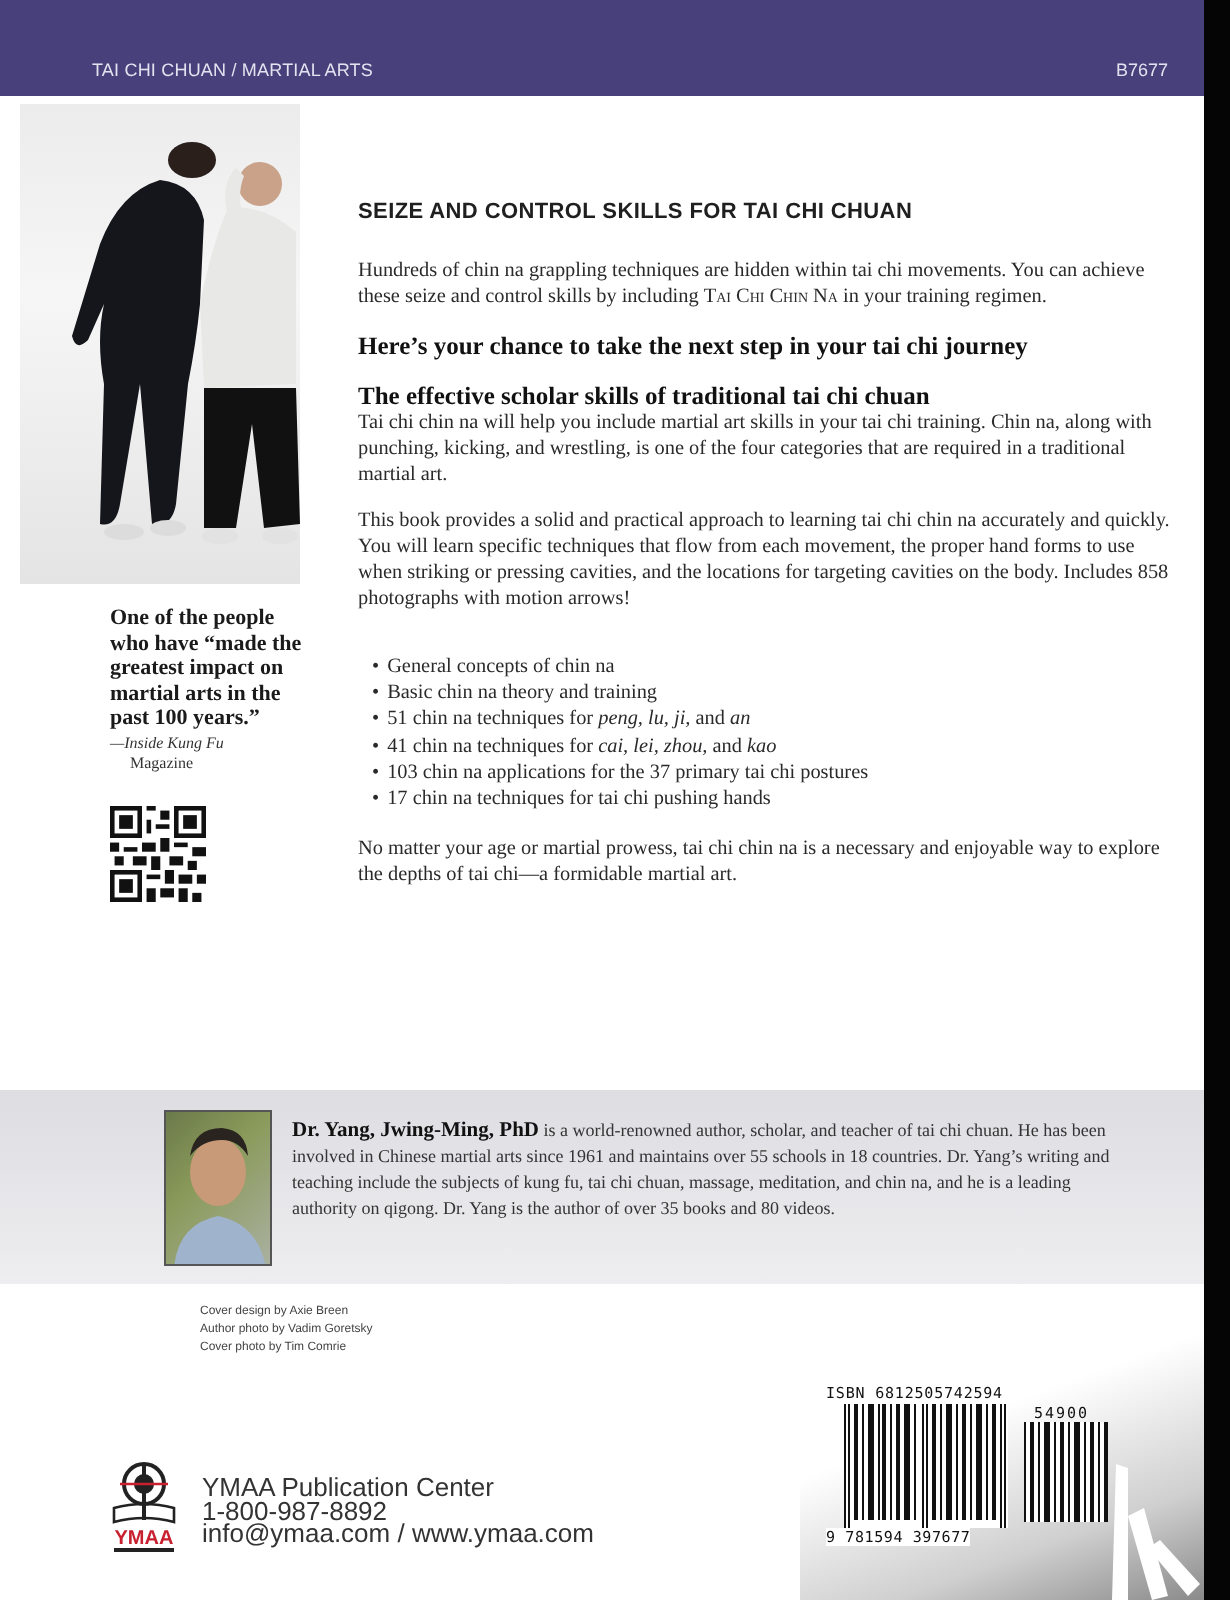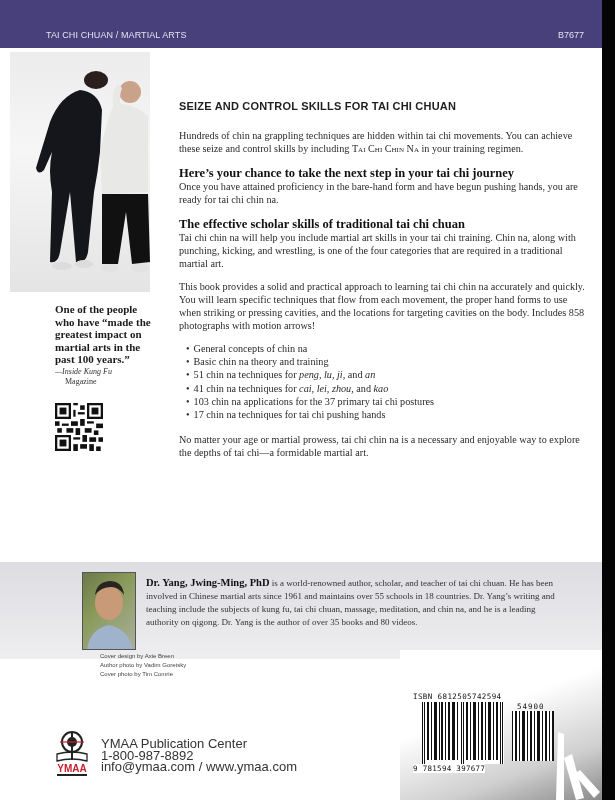--- a/index.html
+++ b/index.html
@@ -19,21 +19,21 @@
   .qr{margin-top:16px;width:48px;height:48px}
   .qrtext{font-size:9px;line-height:11.5px;color:#333;margin-top:12px}
   .main{position:absolute;left:179px;top:100px;width:410px}
   .h1{font-family:"Liberation Sans","DejaVu Sans",sans-serif;font-weight:bold;font-size:11px;color:#1f1f1f;letter-spacing:.2px}
   .p{font-size:10.2px;line-height:13px;color:#2a2a2a}
   .h2{font-weight:bold;font-size:12.5px;line-height:14px;color:#111}
   .sc{font-variant:small-caps}
   ul.bul{list-style:none;margin-left:7px}
   ul.bul li{font-size:10.2px;line-height:13.2px;color:#2a2a2a}
   ul.bul li:before{content:"\2022";margin-right:4px}
-  .authorband{position:absolute;left:0;top:562px;width:602px;height:97px;background:linear-gradient(180deg,#dddde2 0%,#eeeef0 100%)}
+  .authorband{position:absolute;left:0;top:545px;width:602px;height:97px;background:linear-gradient(180deg,#dddde2 0%,#eeeef0 100%)}
   .authorphoto{position:absolute;left:82px;top:10px;width:54px;height:78px;border:1px solid #555;background:linear-gradient(135deg,#6b7a4a 0%,#8a9a5a 40%,#aab0a0 100%);overflow:hidden}
   .bio{position:absolute;left:146px;top:14px;width:420px;font-size:9px;line-height:13px;color:#333}
   .bio b{font-size:10.5px;color:#111}
   .credits{position:absolute;left:100px;top:652px;font-family:"Liberation Sans","DejaVu Sans",sans-serif;font-size:6px;line-height:9.2px;color:#444}
   .logo{position:absolute;left:55px;top:730px;width:34px;height:48px}
   .pub{position:absolute;left:101px;top:738px;font-family:"Liberation Sans","DejaVu Sans",sans-serif;font-size:13px;line-height:11.5px;color:#333}
   .barcodearea{position:absolute;left:400px;top:650px;width:202px;height:150px;background:linear-gradient(160deg,#fff 0%,#fff 40%,#cfcfcf 75%,#8a8a8a 100%)}
   .isbnlbl{position:absolute;left:13px;top:42px;font-family:"DejaVu Sans Mono","Liberation Mono",monospace;font-size:7.5px;color:#111;letter-spacing:.4px;background:#fff}
   .bars{position:absolute;left:22px;top:52px;height:62px;width:82px;background:#fff}
   .bars2{position:absolute;left:112px;top:61px;height:50px;width:42px;background:#fff}
@@ -109,25 +109,24 @@
           <rect x="15" y="18" width="2" height="3"></rect>
           <rect x="18" y="19" width="2" height="2"></rect>
       </g>
     </svg>
   </div>
 
   <div class="main">
     <div class="h1">SEIZE AND CONTROL SKILLS FOR TAI CHI CHUAN</div>
     <p class="p" style="margin-top:17px"><span>Hundreds of chin na grappling techniques are hidden within tai chi movements. You can achieve these seize and control skills by including </span><span class="sc">Tai Chi Chin Na</span><span> in your training regimen.</span></p>
     <div class="h2" style="margin-top:11px">Here’s your chance to take the next step in your tai chi journey</div>
-    <p class="p">Once you have attained proficiency in the bare-hand form and have begun pushing hands, you are ready for tai chi chin na.</p>
     <div class="h2" style="margin-top:11px">The effective scholar skills of traditional tai chi chuan</div>
     <p class="p">Tai chi chin na will help you include martial art skills in your tai chi training. Chin na, along with punching, kicking, and wrestling, is one of the four categories that are required in a traditional martial art.</p>
     <p class="p" style="margin-top:10px">This book provides a solid and practical approach to learning tai chi chin na accurately and quickly. You will learn specific techniques that flow from each movement, the proper hand forms to use when striking or pressing cavities, and the locations for targeting cavities on the body. Includes 858 photographs with motion arrows!</p>
-    <ul class="bul" style="margin-top:10px">
+    <ul class="bul" style="margin-top:21px">
       <li><span>General concepts of chin na</span></li>
       <li><span>Basic chin na theory and training</span></li>
       <li><span>51 chin na techniques for </span><i>peng, lu, ji,</i><span> and </span><i>an</i></li>
       <li><span>41 chin na techniques for </span><i>cai, lei, zhou,</i><span> and </span><i>kao</i></li>
       <li><span>103 chin na applications for the 37 primary tai chi postures</span></li>
       <li><span>17 chin na techniques for tai chi pushing hands</span></li>
     </ul>
     <p class="p" style="margin-top:12px">No matter your age or martial prowess, tai chi chin na is a necessary and enjoyable way to explore the depths of tai chi—a formidable martial art.</p>
   </div>
 

